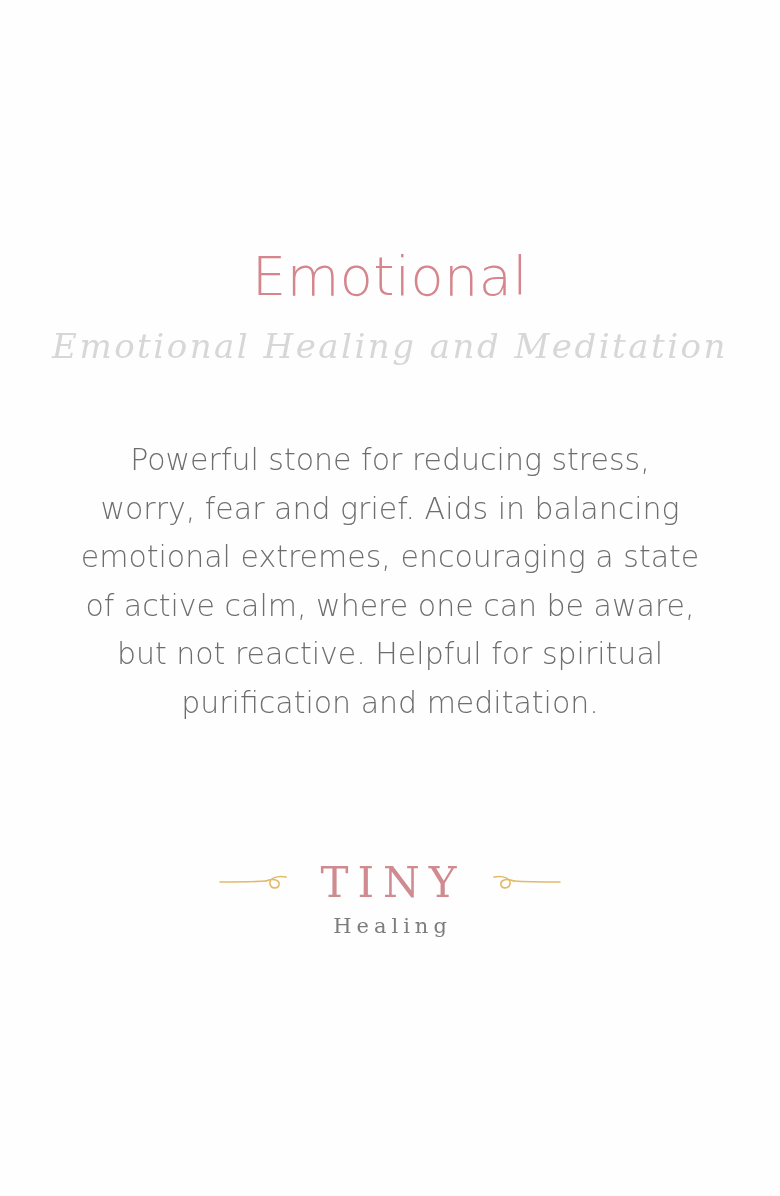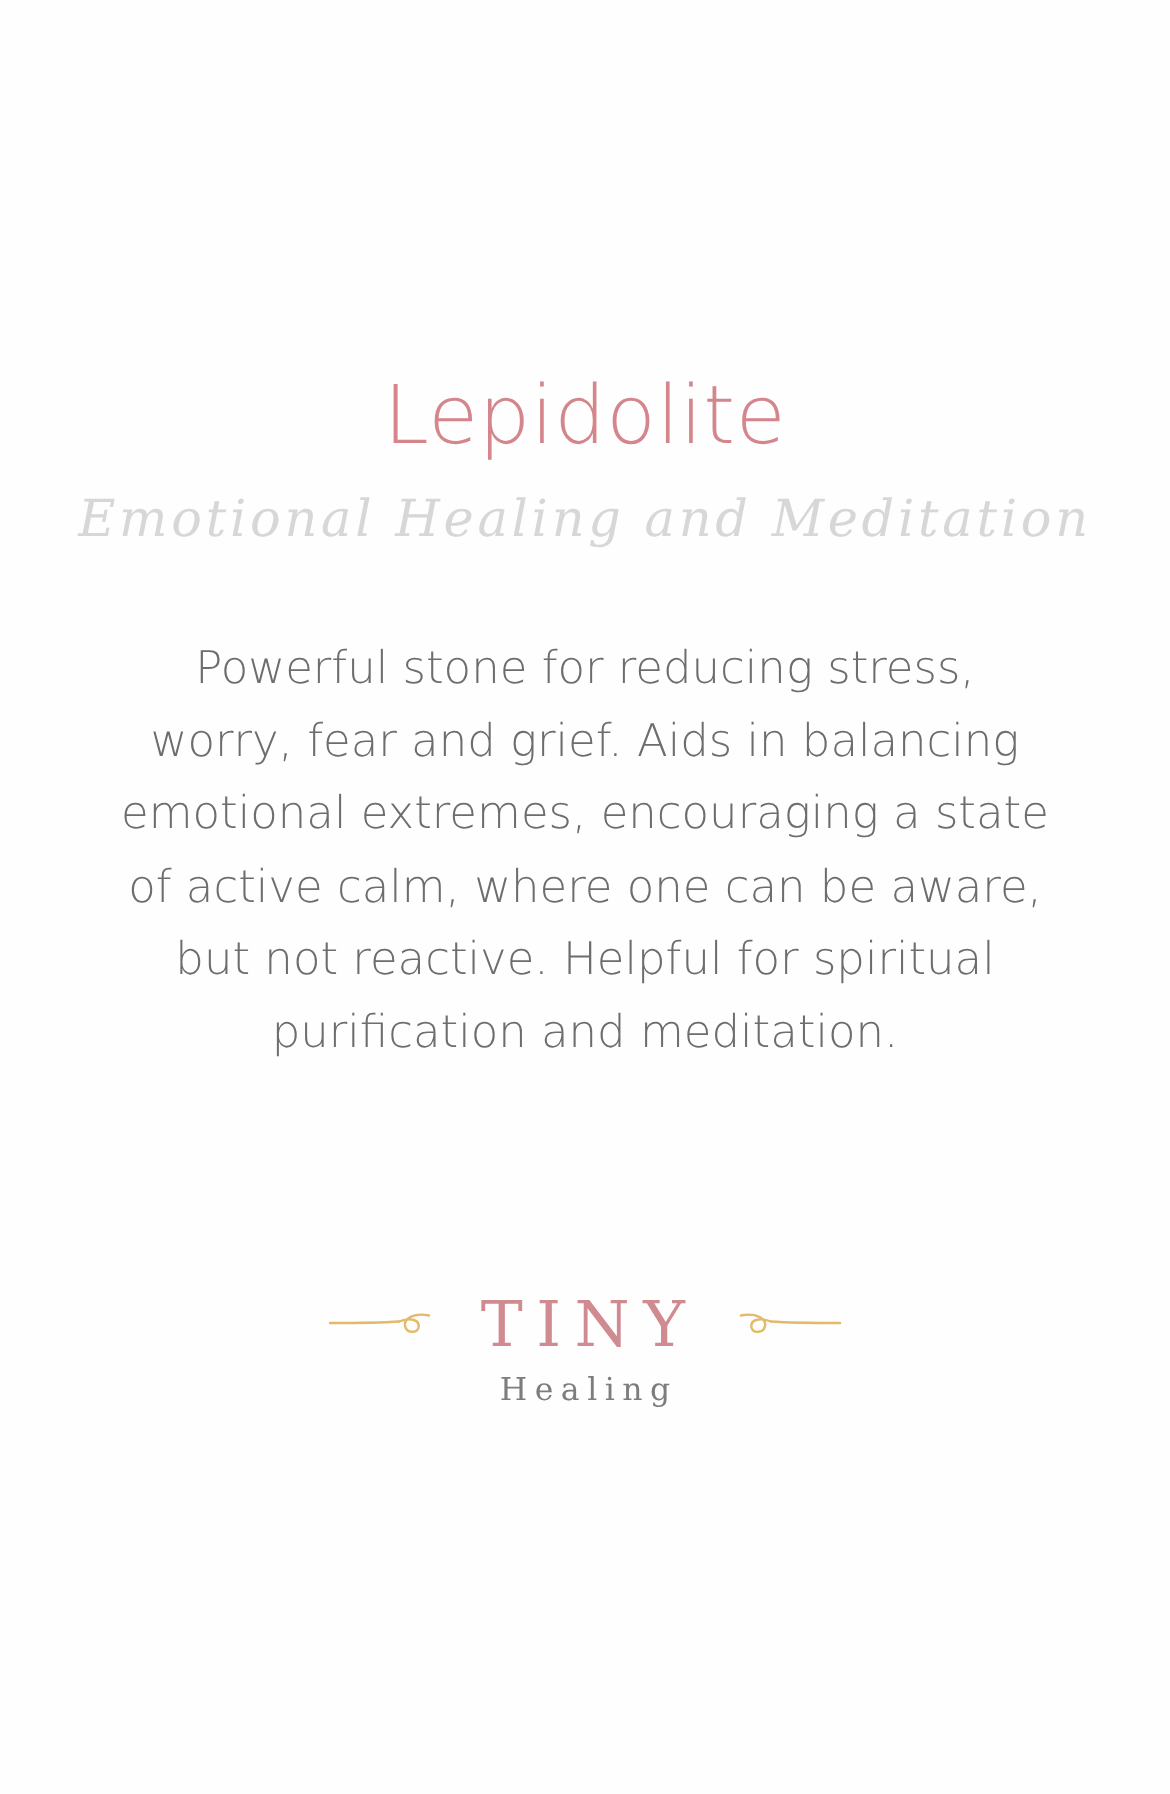--- a/index.html
+++ b/index.html
@@ -41,21 +41,21 @@
     font-style: italic;
     font-weight: 400;
     font-size: 34px;
     letter-spacing: 2.5px;
     color: #d7d7d7;
     text-align: left;
     white-space: nowrap;
   }
 
   .description {
-    margin-top: 56px;
+    margin-top: 70px;
     width: 620px;
     text-align: center;
     font-family: "DejaVu Sans", sans-serif;
     font-weight: 300;
     font-size: 30px;
     line-height: 1.62;
     color: #6d6d6d;
   }
 
   .brand {
@@ -98,21 +98,21 @@
     letter-spacing: 5px;
     color: #7d7d7d;
     padding-left: 5px;
   }
 </style>
 </head>
 <body>
 
 <div class="card">
 
-  <div class="title">Lepidolite</div>
+  <div class="title">Emotional</div>
 
   <div class="subtitle">Emotional Healing and Meditation</div>
 
   <div class="description">Powerful stone for reducing stress, worry, fear and grief. Aids in balancing emotional extremes, encouraging a state of active calm, where one can be aware, but not reactive. Helpful for spiritual purification and meditation.</div>
 
   <div class="brand">
     <div class="brand-row">
       <span class="flourish">
         <svg width="78" height="26" viewBox="0 0 78 26" fill="none" xmlns="http://www.w3.org/2000/svg">
           <path d="M2 14 C18 14, 34 14, 48 13" stroke="#e3b96a" stroke-width="1.6" stroke-linecap="round"></path>

